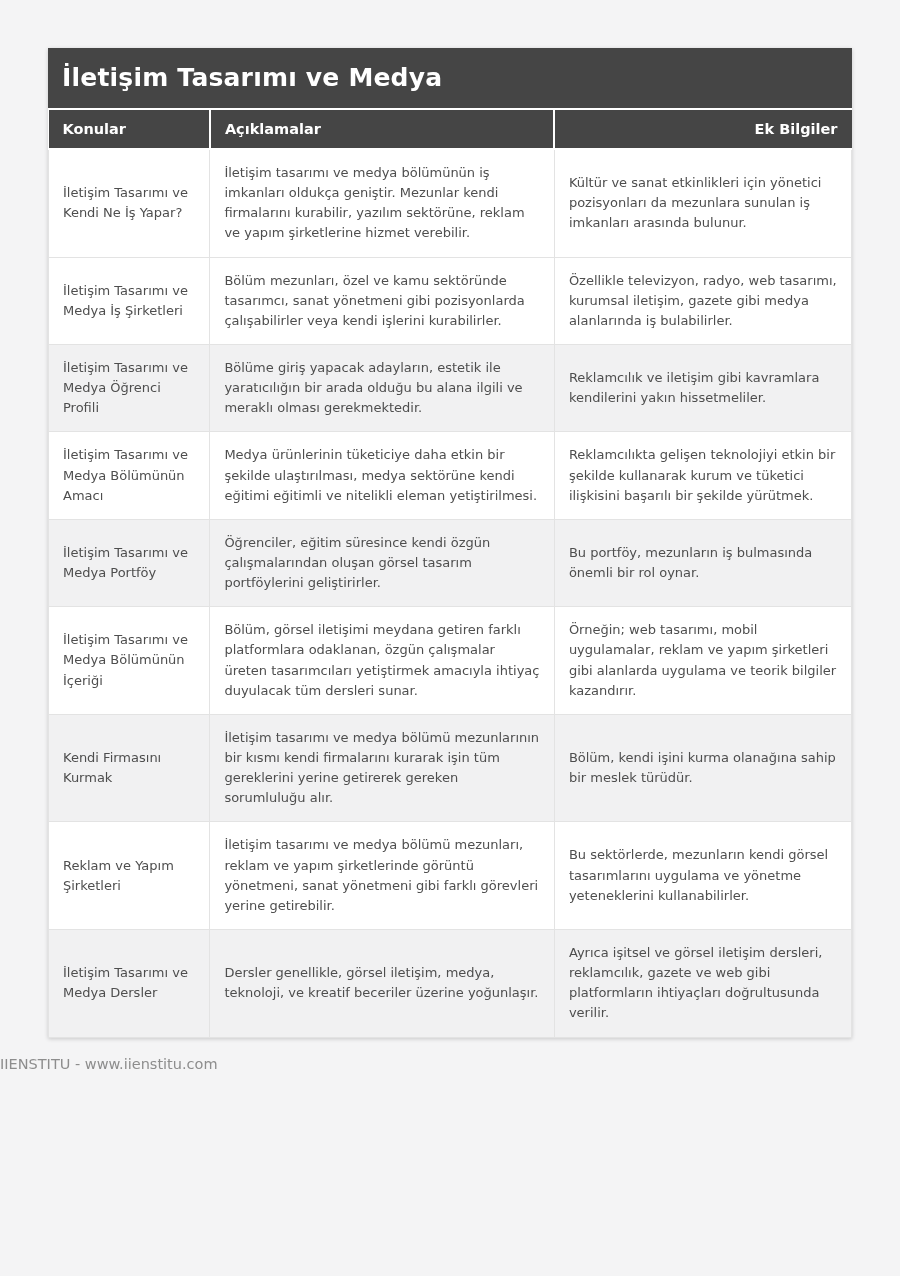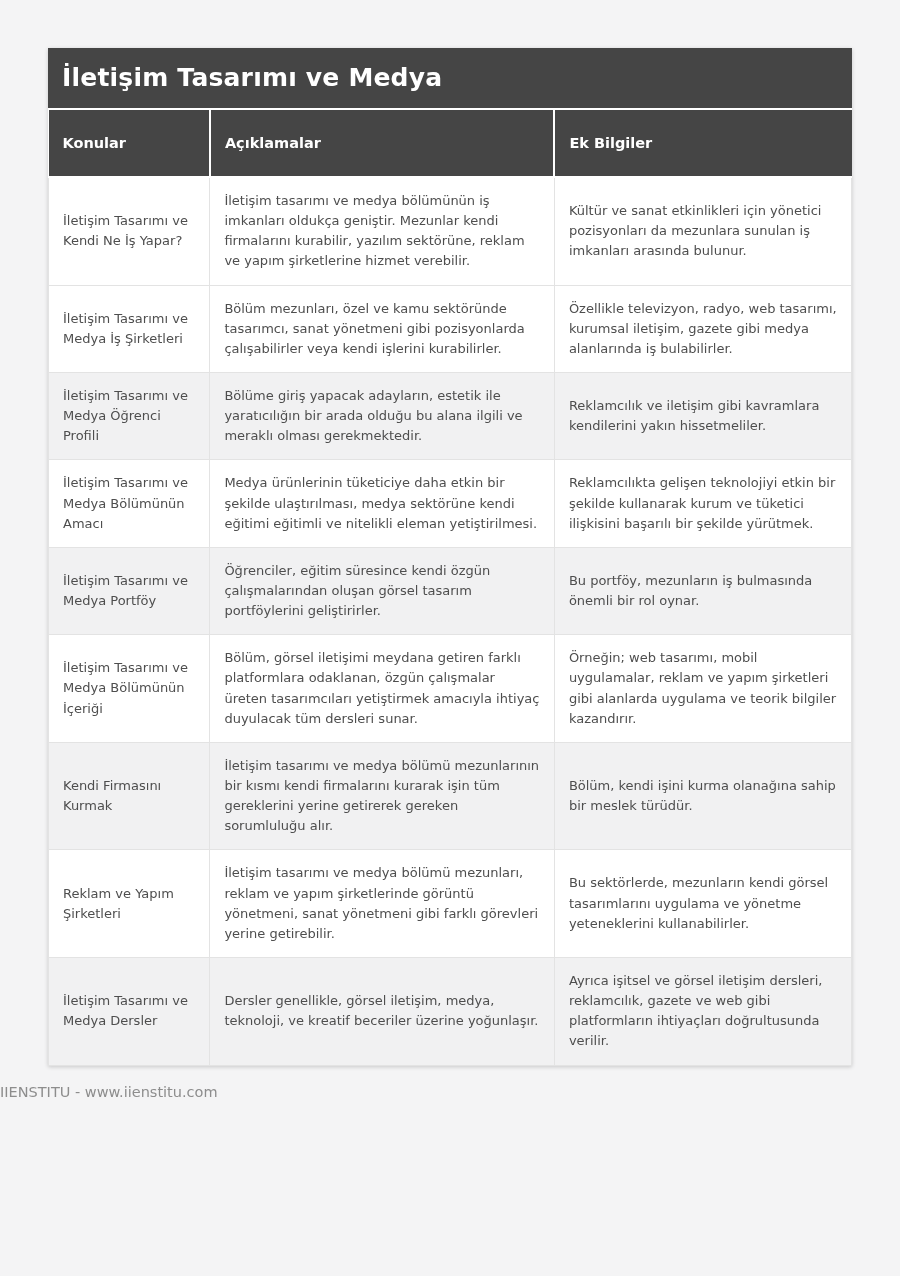--- a/index.html
+++ b/index.html
@@ -39,27 +39,27 @@
   }
   table.info-table col.c1{width:20.1%;}
   table.info-table col.c2{width:42.9%;}
   table.info-table col.c3{width:37.0%;}
   .info-table th{
     background:var(--header-bg);
     color:var(--header-text);
     font-size:14.5px;
     font-weight:bold;
     text-align:left;
-    padding:25px 14px;
+    padding:11px 14px;
     border-top:2px solid #ffffff;
     border-right:2px solid #ffffff;
     border-bottom:2px solid #ffffff;
     margin-left:45px;
   }
-  .info-table th:last-child{border-right:none;}
+  .info-table th:last-child{border-right:none;text-align:right;}
   .info-table td{
     font-size:13px;
     line-height:1.55;
     color:var(--cell-text);
     padding:13px 14px;
     border:1px solid var(--border);
     vertical-align:middle;
     background:#ffffff;
   }
   .info-table tr.alt td{background:var(--row-alt-bg);}

